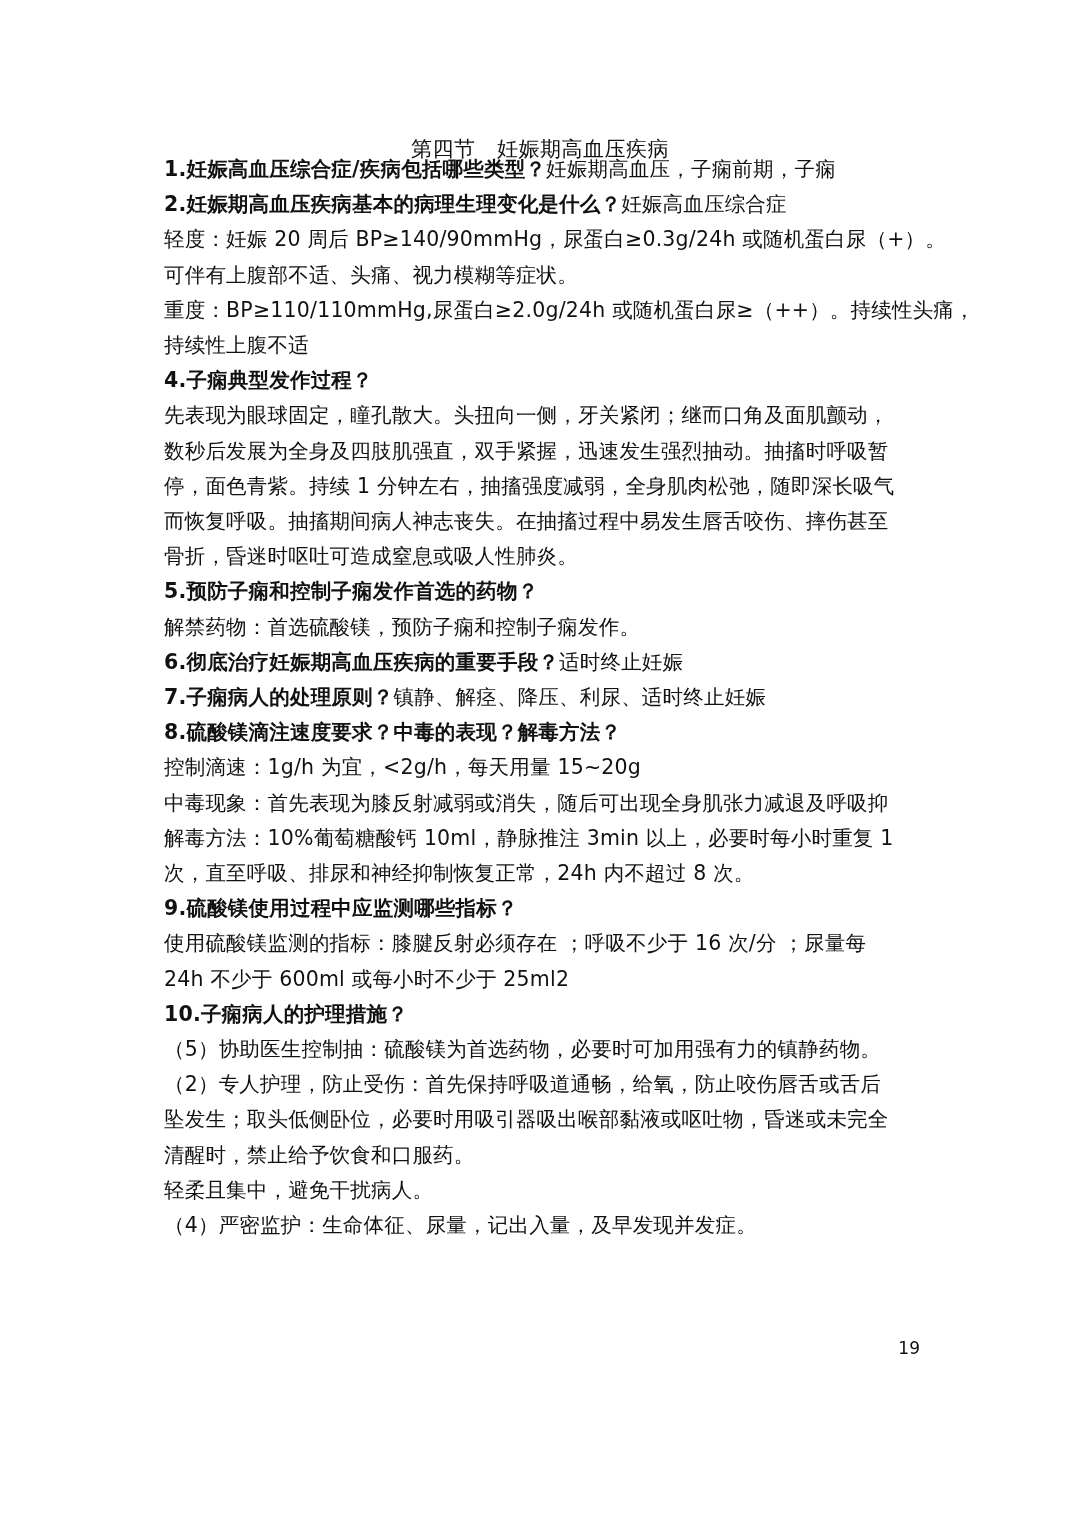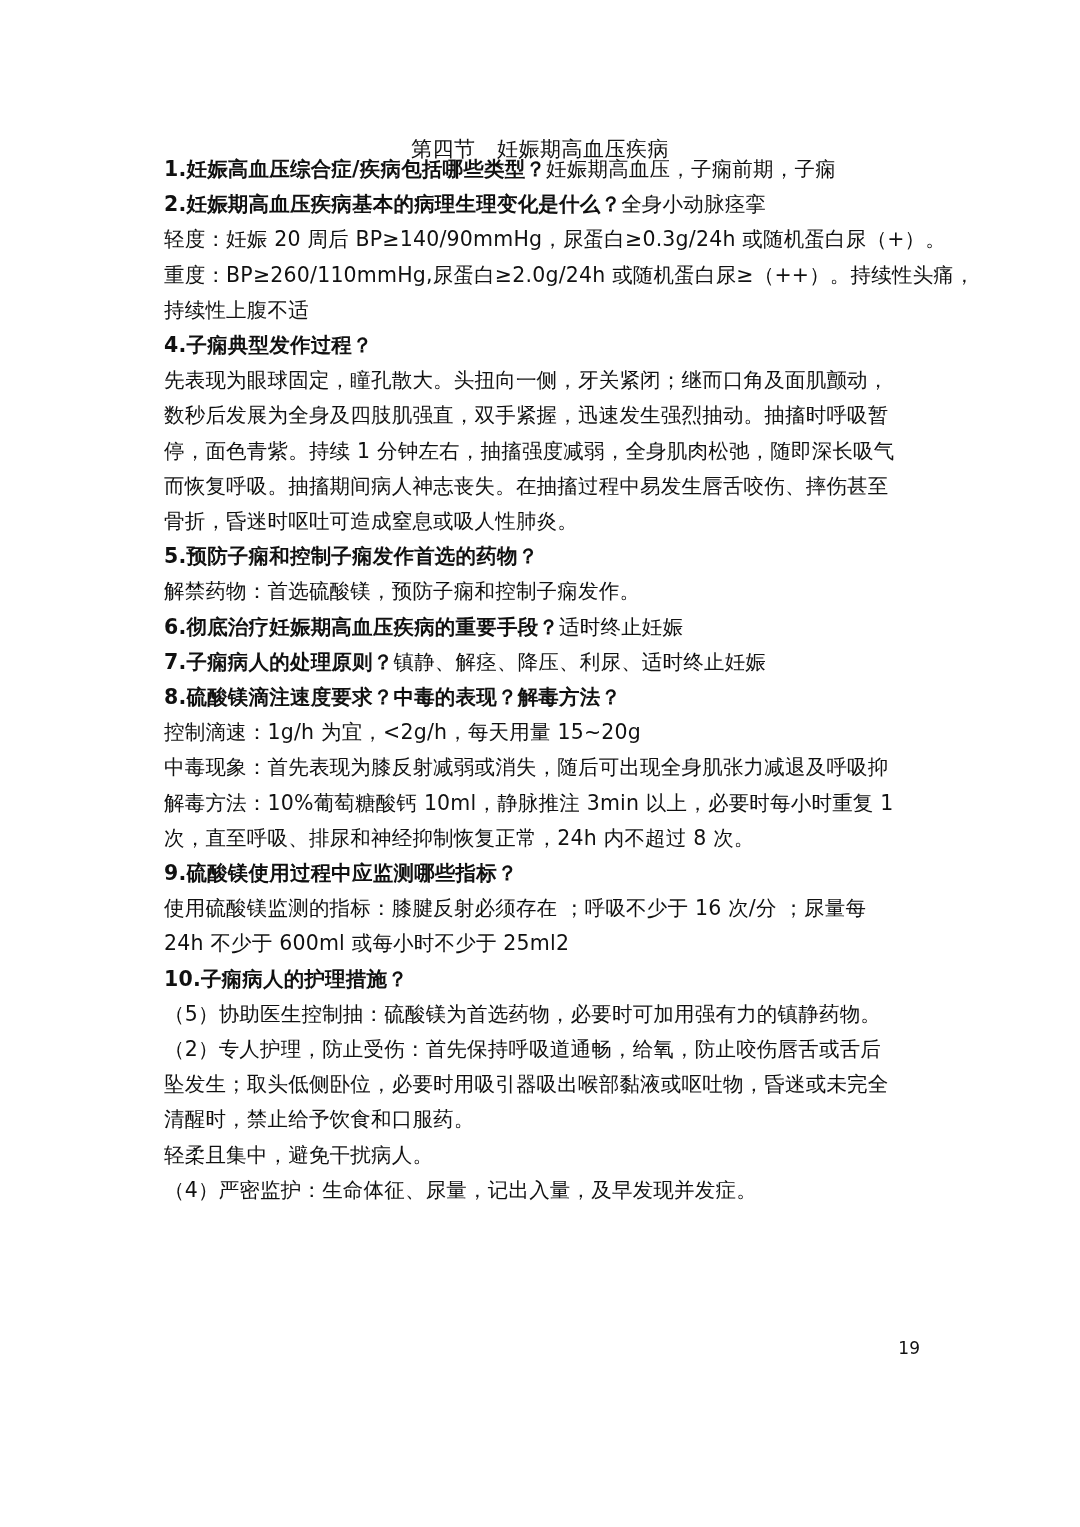--- a/index.html
+++ b/index.html
@@ -27,23 +27,24 @@
     font-size: 17px; line-height: 24px;
   }
 </style>
 </head>
 <body>
 
 <div class="page">
   <div class="title">第四节　妊娠期高血压疾病</div>
   <div class="content" id="content">
       <div class="line"><span class="q">1.妊娠高血压综合症/疾病包括哪些类型？</span><span class="a">妊娠期高血压，子痫前期，子痫</span></div>
-      <div class="line"><span class="q">2.妊娠期高血压疾病基本的病理生理变化是什么？</span><span class="a">全身小动脉痉挛</span></div>
+      <div class="line"><span class="q">2.妊娠期高血压疾病基本的病理生理变化是什么？</span><span class="a">妊娠高血压综合症</span></div>
       <div class="line"><span class="a">轻度：妊娠 20 周后 BP≥140/90mmHg，尿蛋白≥0.3g/24h 或随机蛋白尿（+）。</span></div>
-      <div class="line"><span class="a">重度：BP≥260/110mmHg,尿蛋白≥2.0g/24h 或随机蛋白尿≥（++）。持续性头痛，</span></div>
+      <div class="line"><span class="a">可伴有上腹部不适、头痛、视力模糊等症状。</span></div>
+      <div class="line"><span class="a">重度：BP≥110/110mmHg,尿蛋白≥2.0g/24h 或随机蛋白尿≥（++）。持续性头痛，</span></div>
       <div class="line"><span class="a">持续性上腹不适</span></div>
       <div class="line"><span class="q">4.子痫典型发作过程？</span></div>
       <div class="line"><span class="a">先表现为眼球固定，瞳孔散大。头扭向一侧，牙关紧闭；继而口角及面肌颤动，</span></div>
       <div class="line"><span class="a">数秒后发展为全身及四肢肌强直，双手紧握，迅速发生强烈抽动。抽搐时呼吸暂</span></div>
       <div class="line"><span class="a">停，面色青紫。持续 1 分钟左右，抽搐强度减弱，全身肌肉松弛，随即深长吸气</span></div>
       <div class="line"><span class="a">而恢复呼吸。抽搐期间病人神志丧失。在抽搐过程中易发生唇舌咬伤、摔伤甚至</span></div>
       <div class="line"><span class="a">骨折，昏迷时呕吐可造成窒息或吸人性肺炎。</span></div>
       <div class="line"><span class="q">5.预防子痫和控制子痫发作首选的药物？</span></div>
       <div class="line"><span class="a">解禁药物：首选硫酸镁，预防子痫和控制子痫发作。</span></div>
       <div class="line"><span class="q">6.彻底治疗妊娠期高血压疾病的重要手段？</span><span class="a">适时终止妊娠</span></div>

